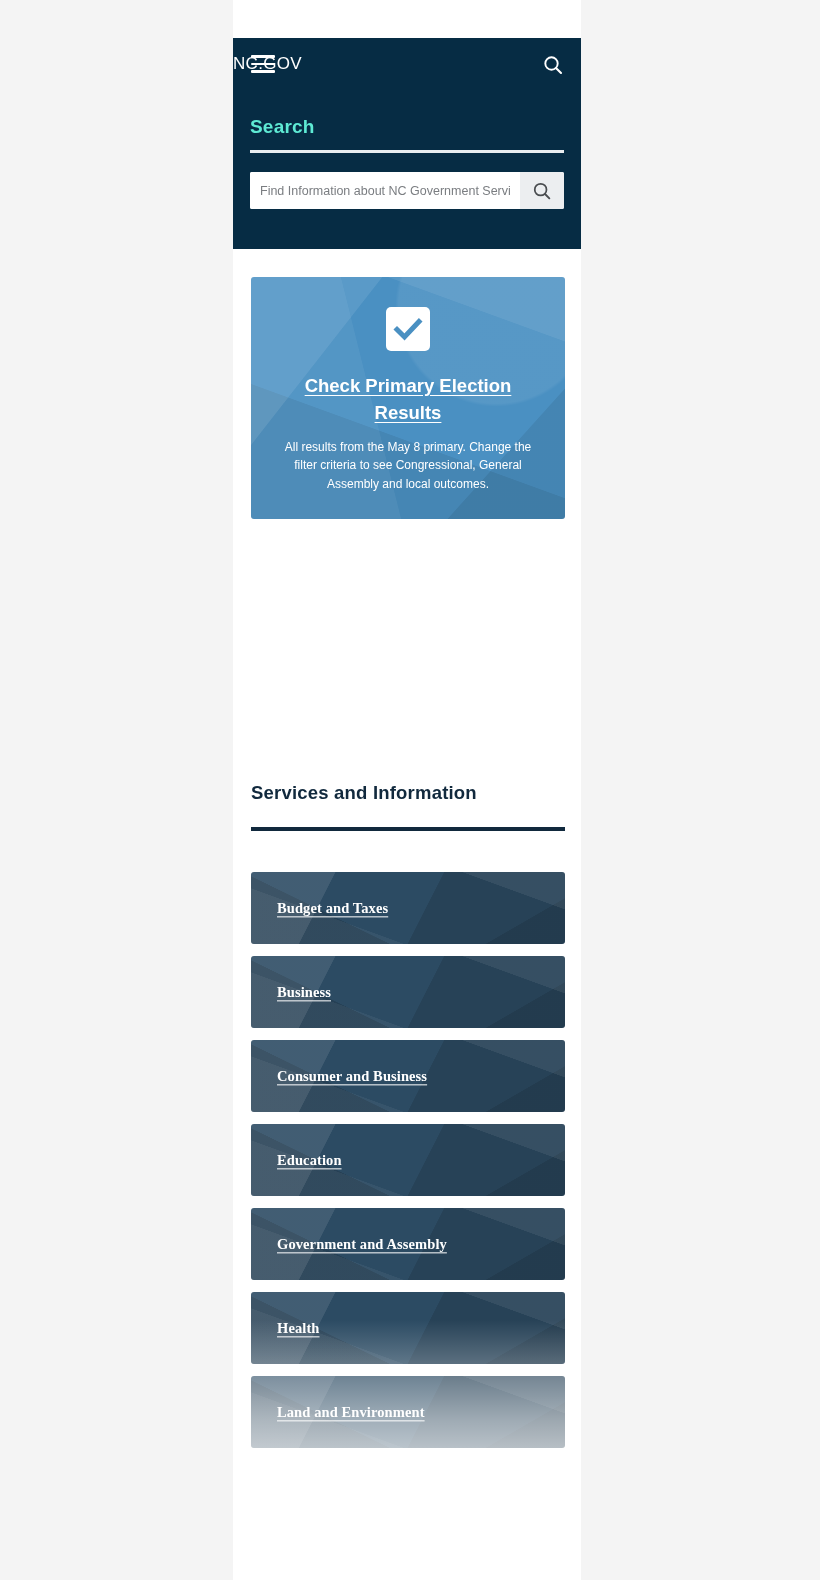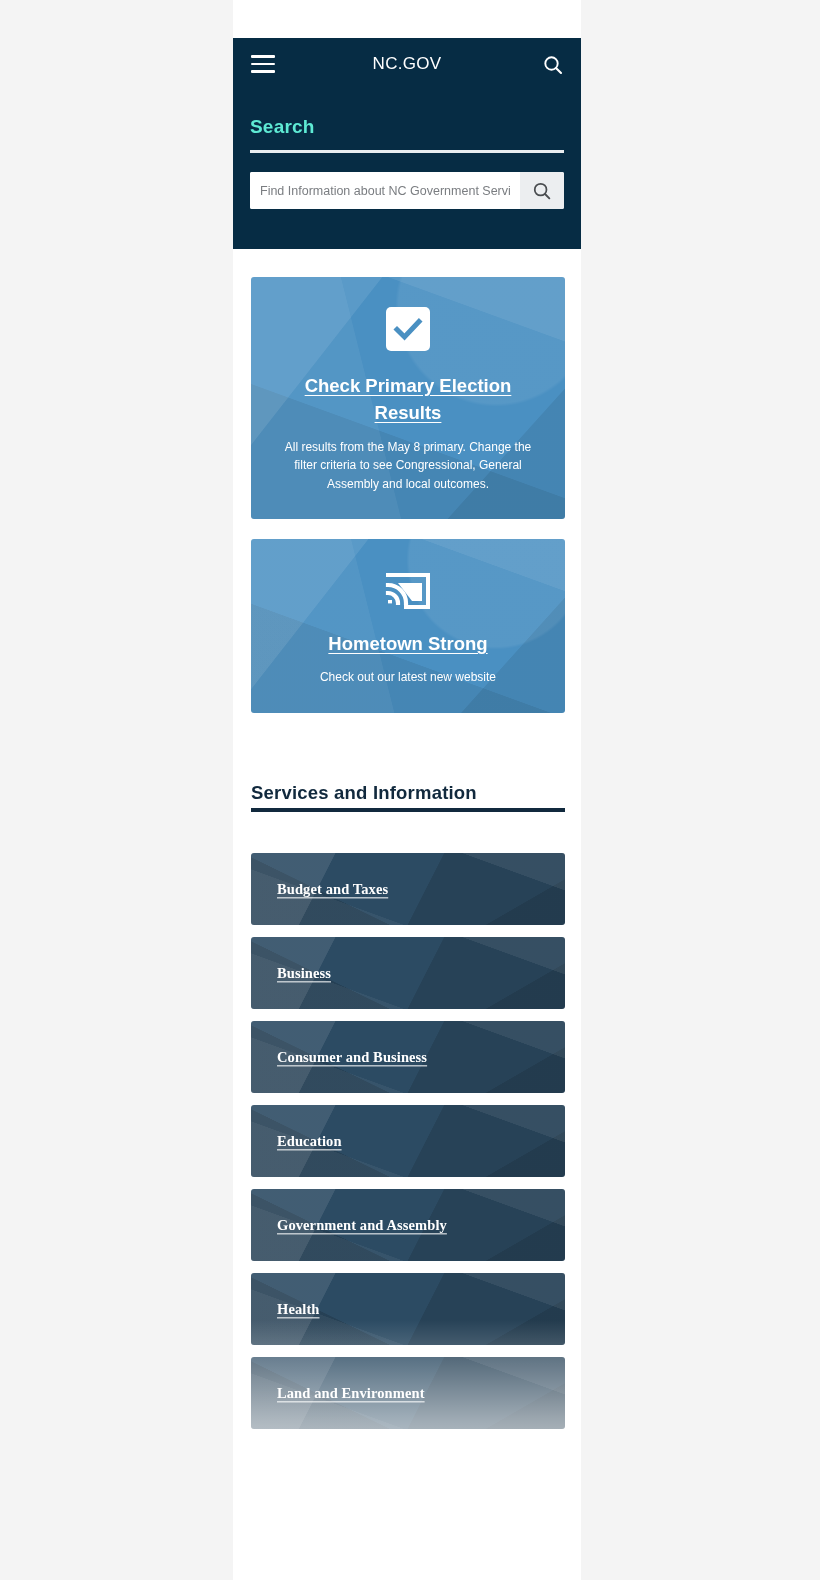--- a/index.html
+++ b/index.html
@@ -63,21 +63,20 @@
     border-radius: 1px;
     margin-bottom: 5px;
   }
   .hamburger span:last-child { margin-bottom: 0; }
 
   .brand {
     position: absolute;
     left: 0;
     right: 0;
     top: 16px;
-    text-align: center;
     color: #ffffff;
     font-size: 17px;
     letter-spacing: 0.3px;
   }
 
   .header-search-btn {
     position: absolute;
     right: 16px;
     top: 15px;
     width: 24px;
@@ -216,21 +215,21 @@
     left: 251px;
     top: 782px;
     width: 314px;
   }
 
   .services-title {
     color: #11293d;
     font-size: 18.5px;
     font-weight: bold;
     letter-spacing: 0.2px;
-    padding-bottom: 4px;
+    padding-bottom: 23px;
   }
 
   .services-rule {
     height: 4px;
     background: #11293d;
     margin-bottom: 41px;
   }
 
   .tile-list { position: relative; }
 
@@ -344,36 +343,20 @@
           <svg width="44" height="44" viewBox="0 0 44 44" aria-hidden="true">
             <rect x="0" y="0" width="44" height="44" rx="5" fill="#ffffff"></rect>
             <path d="M11 22.5 L18.5 30 L33 14.5" stroke="#4a90c2" stroke-width="5" fill="none" stroke-linecap="square" stroke-linejoin="miter"></path>
           </svg>
         </div>
         <a class="promo-title" href="#">Check Primary Election Results</a>
         <div class="promo-desc">All results from the May 8 primary. Change the filter criteria to see Congressional, General Assembly and local outcomes.</div>
       </div>
     </div>
 
-    <div class="promo-card card-hometown">
-      <div class="promo-inner">
-        <div class="promo-icon">
-          <svg width="48" height="44" viewBox="0 0 48 44" aria-hidden="true">
-            <path d="M4 6 h40 v32 H22" stroke="#ffffff" stroke-width="4" fill="none" stroke-linecap="square" stroke-linejoin="miter"></path>
-            <path d="M4 6 h40 v32 H22" stroke="none" fill="none"></path>
-            <path d="M14 14 h24 v18 H28" fill="#ffffff"></path>
-            <path d="M4 16 a18 18 0 0 1 18 18" stroke="#ffffff" stroke-width="4.2" fill="none" stroke-linecap="square"></path>
-            <path d="M4 24 a10 10 0 0 1 10 10" stroke="#ffffff" stroke-width="4.2" fill="none" stroke-linecap="square"></path>
-            <rect x="4" y="31" width="4" height="3.4" fill="#ffffff"></rect>
-          </svg>
-        </div>
-        <a class="promo-title" href="#">Hometown Strong</a>
-        <div class="promo-desc">Check out our latest new website</div>
-      </div>
-    </div>
   </div>
 
   <div class="services">
     <div class="services-title">Services and Information</div>
     <div class="services-rule"></div>
 
     <div class="tile-list">
       <div class="tile">
         <span class="tile-label">Budget and Taxes</span>
       </div>

